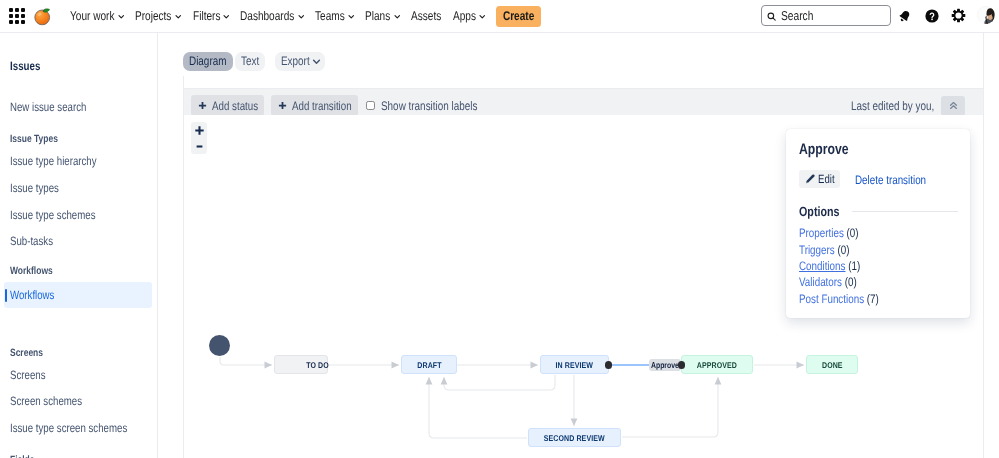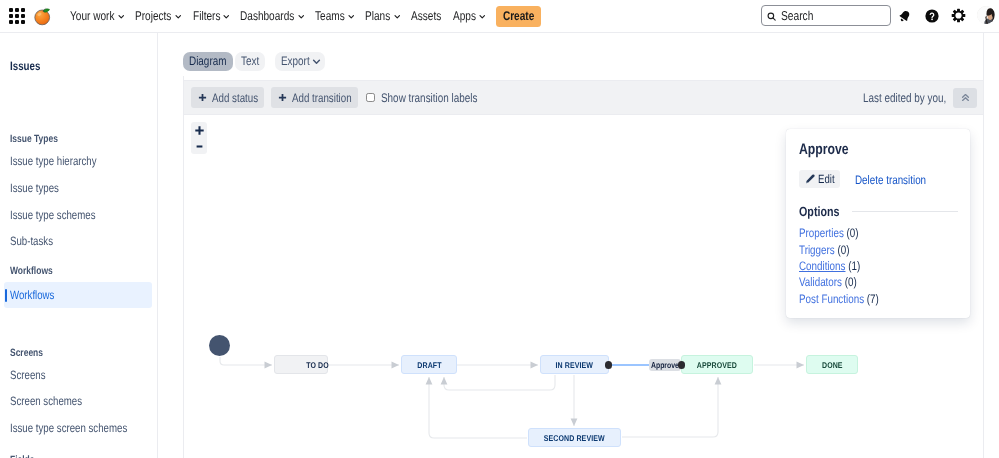--- a/index.html
+++ b/index.html
@@ -67,28 +67,28 @@
      border-left:1px solid #EBECF0; }
   #tabbar { position:absolute; left:0; top:0; width:100%; height:43px; display:flex;
      align-items:center; padding-top:13px; }
   .seg-btn { height:19px; display:flex; align-items:center; padding:0 6px; border-radius:7px;
      font-size:12.4px; color:#44546F; white-space:nowrap; }
   .seg-btn.active { background:#B3BAC5; color:#172B4D; font-weight:400;}
   .seg-btn.plain { background:#F1F2F4; }
   #switch-editor { position:absolute; right:-1px; top:19px; height:21px; background:#F1F2F4; border-radius:3px;
      display:flex; align-items:center; gap:7px; padding:0 8px 0 9px; font-size:12.4px; color:#44546F; white-space:nowrap; }
 
-  #toolbar { position:absolute; left:0; top:4px; right:0; height:35px;
+  #toolbar { position:absolute; left:0; top:12px; right:0; height:35px;
      background:#F1F2F4; border-top:1px solid #EBECF0; border-bottom:1px solid #EBECF0;
      display:flex; align-items:center; padding-left:7px; }
   .tool-btn { height:21px; background:#DFE1E5; border-radius:3px; display:flex; align-items:center;
      gap:5px; padding:0 6px 0 7px; font-size:12.2px; color:#44546F; font-weight:400; white-space:nowrap; }
   .chk-row { display:flex; align-items:center; gap:6px; margin-left:8px; font-size:12.4px; color:#44546F; white-space:nowrap;}
   .chkbox { width:9px; height:9px; border:1.2px solid #8B8B8B; border-radius:2.2px; background:#fff; }
-  #lastedit { margin-left:auto; display:flex; align-items:center; gap:7px; padding-right:6px;
+  #lastedit { margin-left:auto; display:flex; align-items:center; gap:7px; padding-right:18px;
      font-size:12.4px; color:#44546F; white-space:nowrap; }
   #collapse-btn { width:24px; height:20px; background:#DCDFE4; border-radius:3px;
      display:flex; align-items:center; justify-content:center; }
 
   
   #canvas { position:absolute; left:0; top:39px; right:0; bottom:0; background:#fff; overflow:hidden; }
   #zoomctl { position:absolute; width:16px; height:32px; background:#F1F2F4;
      border-radius:3px; display:flex; flex-direction:column; align-items:center; }
   .zbtn { width:16px; height:16px; display:flex; align-items:center; justify-content:center; }
 
@@ -267,20 +267,23 @@
             <path d="M10.2 8.6 c0 -2.4 1.3 -3.6 3.0 -3.6 1.7 0 3.0 1.2 3.0 3.6 0 3.0 -1.0 5.3 -3.0 5.3 -2.0 0 -3.0 -2.3 -3.0 -5.3 z" fill="#D6A584"></path>
             <path d="M9.6 9.2 C9.0 4.6 10.8 2.2 13.4 2.2 c2.7 0 4.3 2.3 4.3 5.6 0 3.3 -0.5 6.6 -1.4 8.9 l1.1 2.3 -3.3 0 c1.2 -2.2 1.5 -5.5 1.4 -7.9 -0.5 -0.9 -0.8 -2.1 -0.9 -3.0 -1.2 1.2 -3.2 1.8 -4.5 1.5 z" fill="#231C1A"></path>
             <path d="M9.7 9.4 C9.3 12.6 9.9 15.6 11.1 17.8 l-1.3 1.2 -1.5 -8.0 z" fill="#231C1A"></path>
           </g>
         </svg></div>
   </div>
 </div>
 
 <div id="sidebar">
     <div class="sb-section big" style="top:24.5px">Issues</div>
+    <div class="sb-item" style="top:61px">
+      <span>New issue search</span>
+    </div>
     <div class="sb-section" style="top:98px">Issue Types</div>
     <div class="sb-item" style="top:115px">
       <span>Issue type hierarchy</span>
     </div>
     <div class="sb-item" style="top:142px">
       <span>Issue types</span>
     </div>
     <div class="sb-item" style="top:169px">
       <span>Issue type schemes</span>
     </div>

